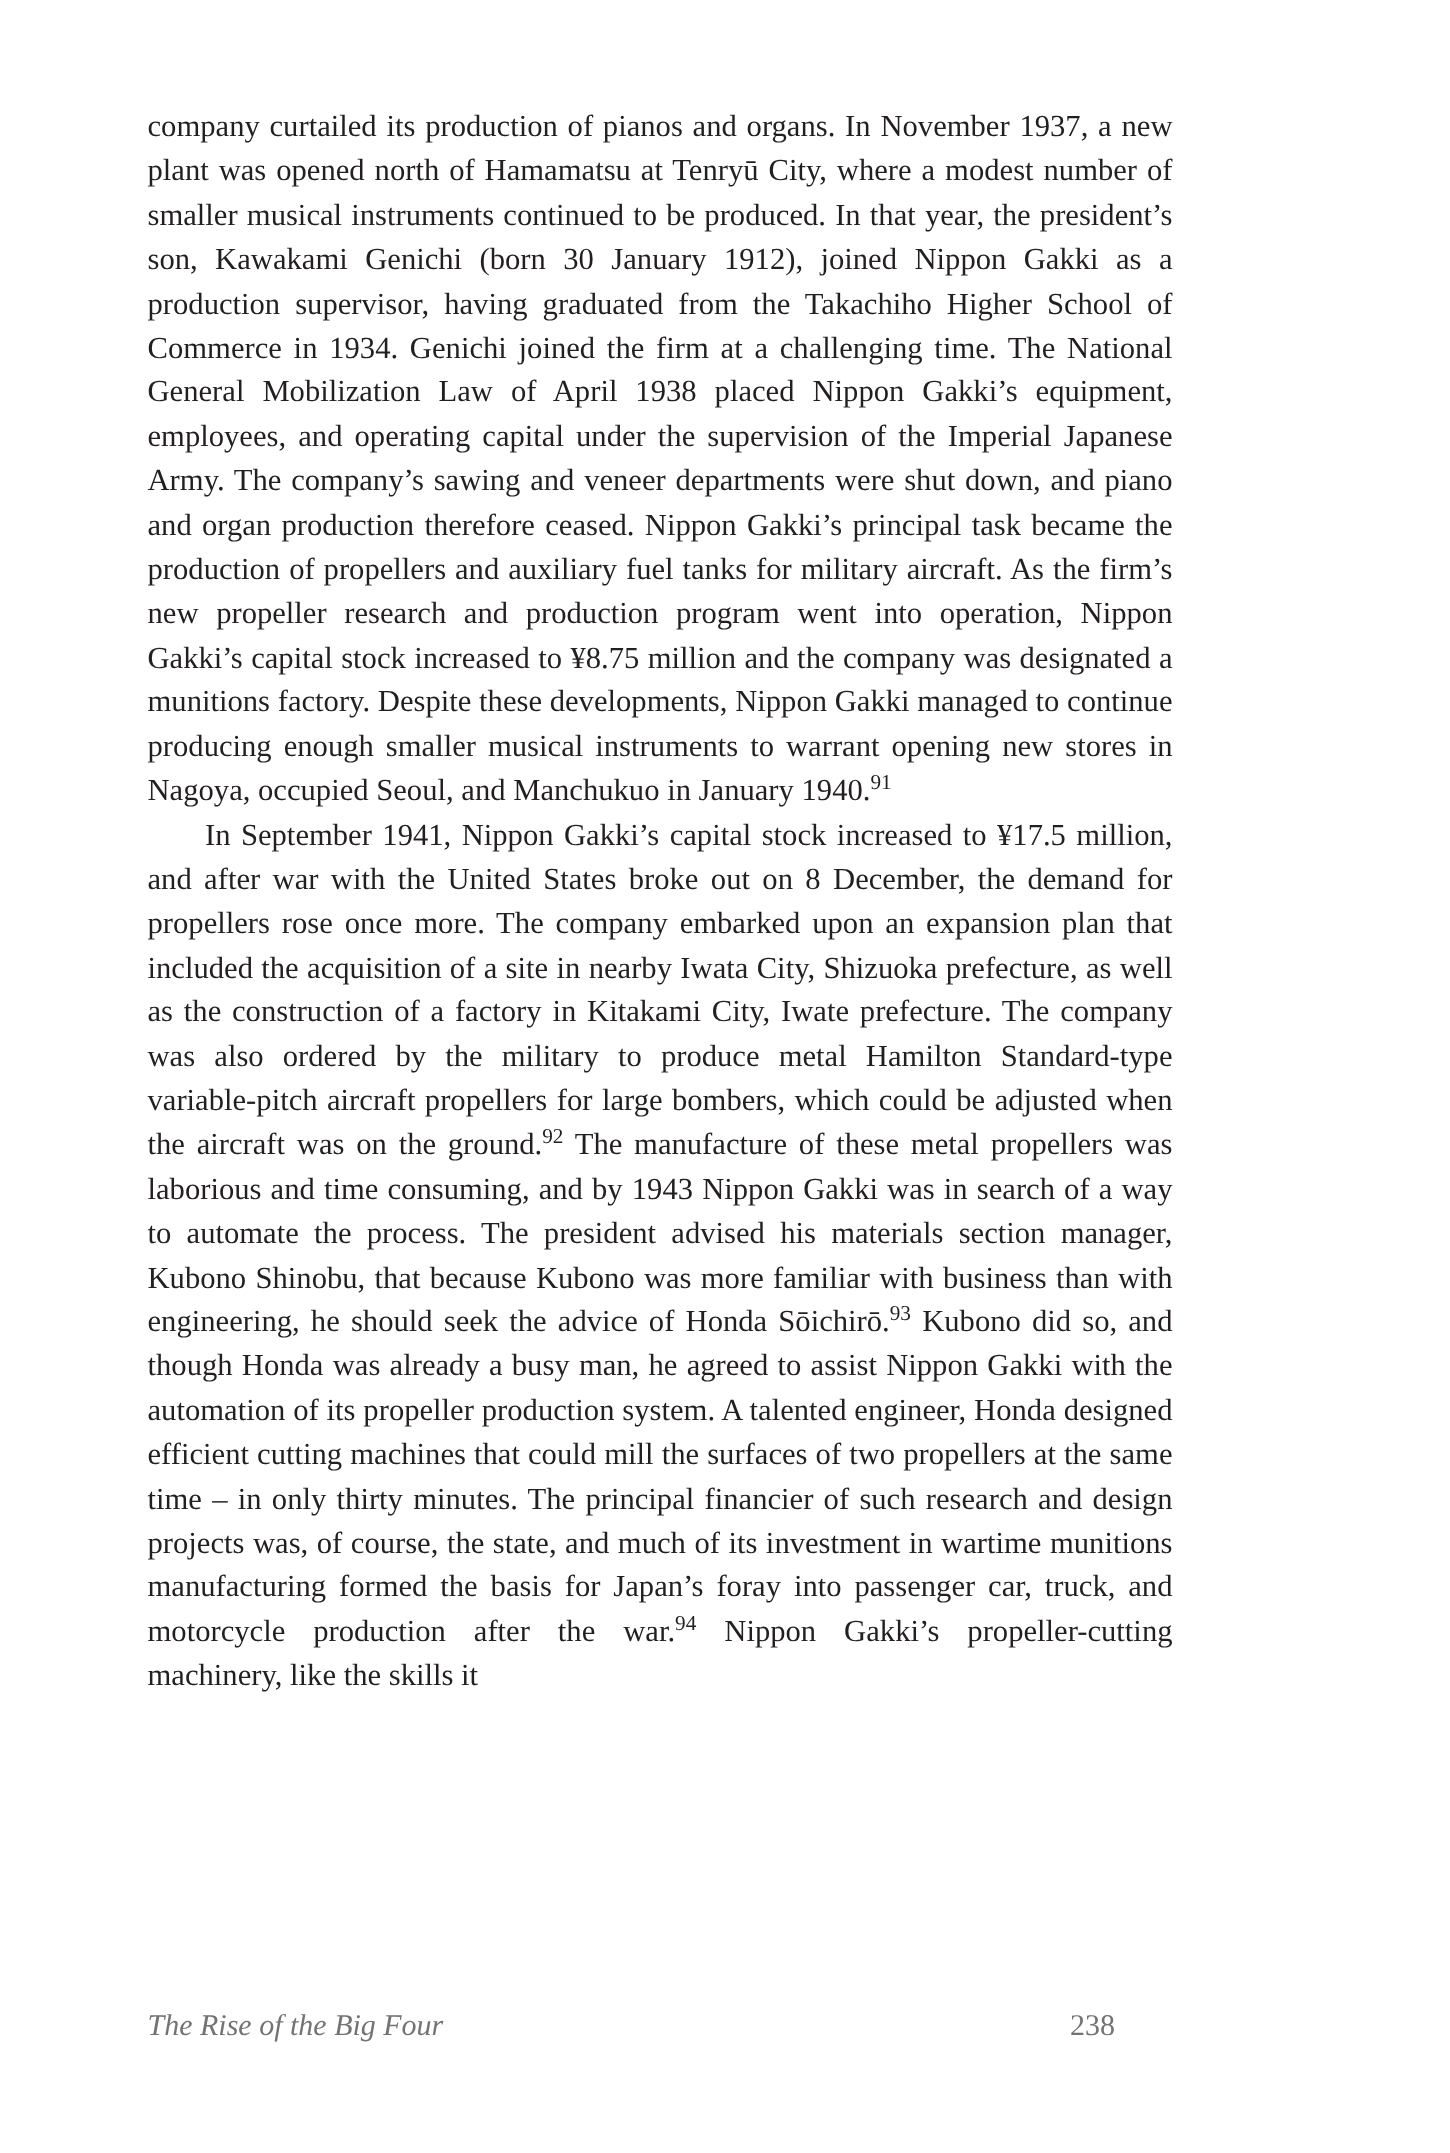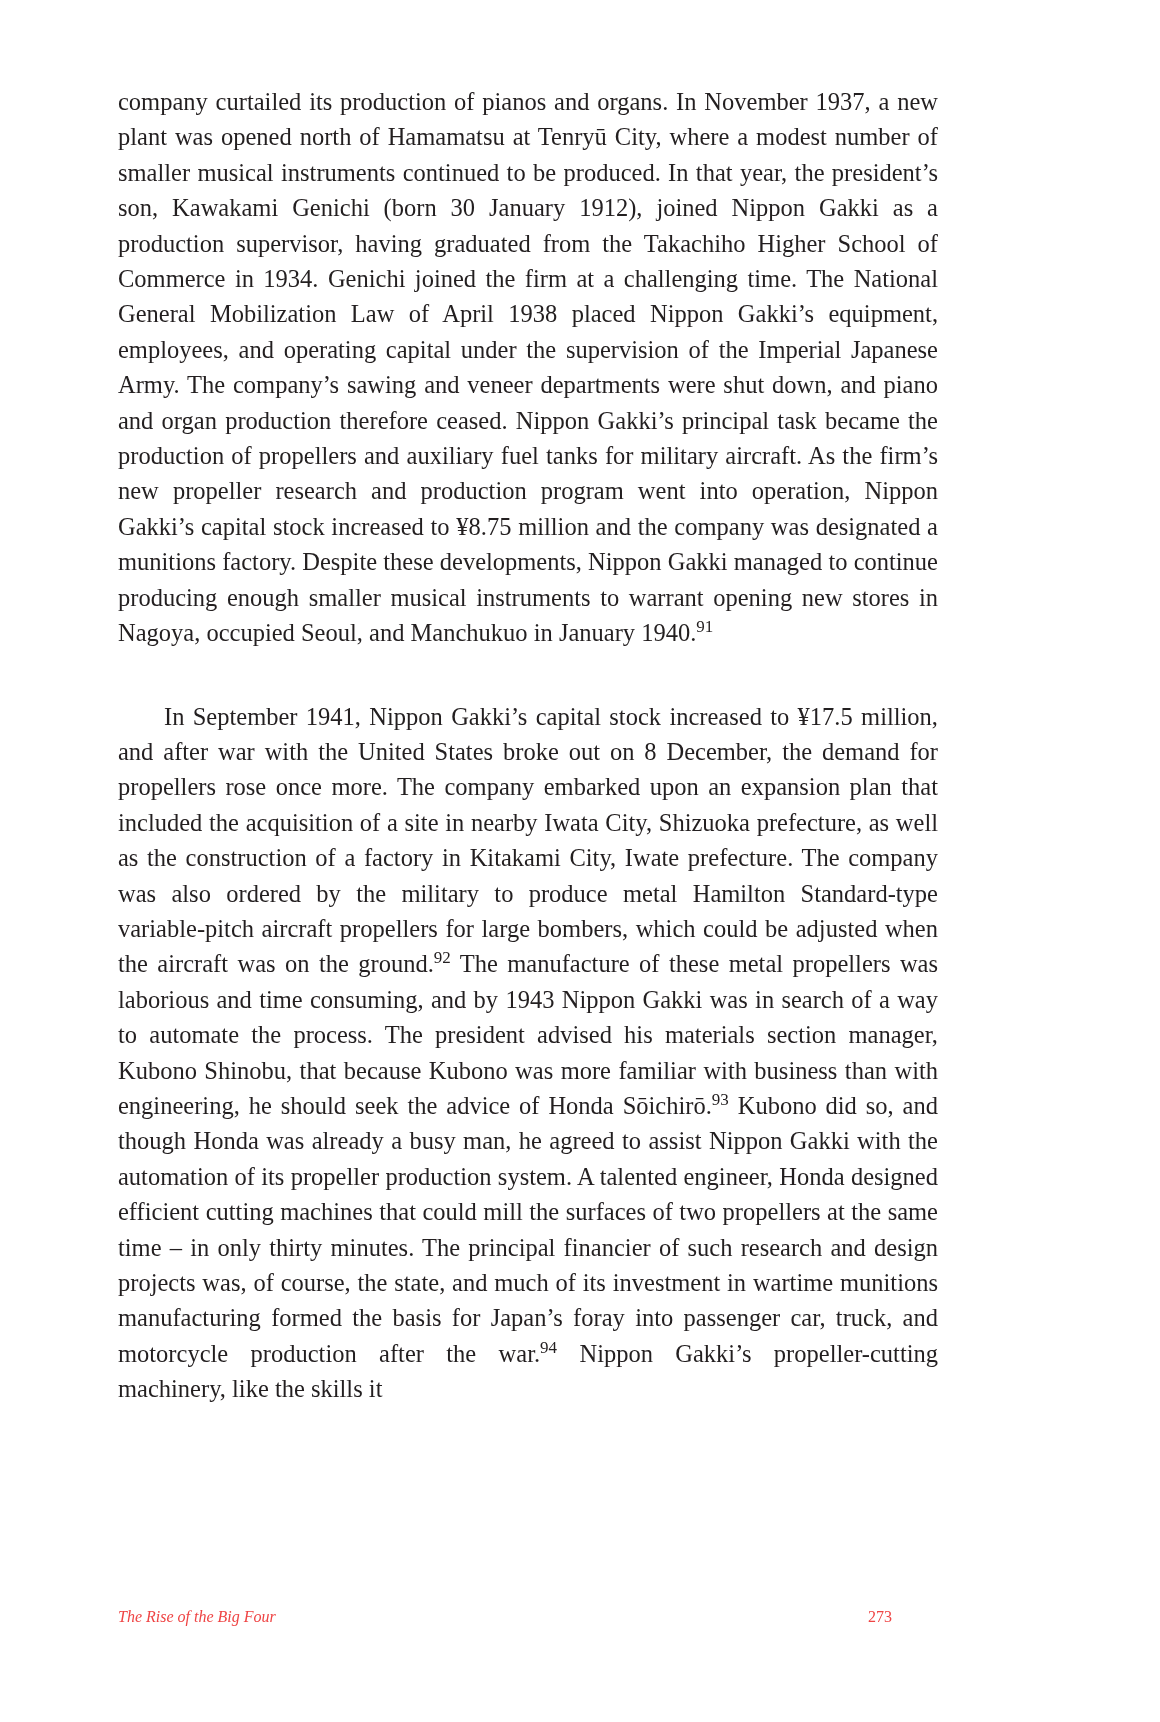--- a/index.html
+++ b/index.html
@@ -1,30 +1,30 @@
 <!DOCTYPE html>
 <html><head>
   <meta charset="utf-8">
   <style>
     html, body { margin: 0; padding: 0; background: #ffffff; }
     body { width: 1160px; height: 1722px; position: relative; overflow: hidden; }
     .page { position: absolute; left: 118px; top: 84px; width: 820px; color: #231f20;
       font-family: "Liberation Serif", "DejaVu Serif", serif; font-size: 24.5px; line-height: 35.4px; }
     .para { margin: 0; text-align: justify; hyphens: manual; }
-    .para.indent { text-indent: 46px; margin-top: 48px; }
+    .para.indent { text-indent: 46px; }
     sup { font-size: 17px; line-height: 0; vertical-align: 9px; }
     .footer { position: absolute; left: 118px; top: 1608px; width: 774px; display: flex;
       justify-content: space-between; font-family: "Liberation Serif", "DejaVu Serif", serif;
-      font-size: 16px; color: #ef4444; }
+      font-size: 24px; color: #737373; }
     .footer .title { font-style: italic; }
   </style>
 </head>
 <body>
 
 <div class="page">
   <p class="para"><span>company curtailed its production of pianos and organs. In November 1937, a new plant was opened north of Hamamatsu at Tenryū City, where a modest number of smaller musical instruments continued to be produced. In that year, the president’s son, Kawakami Genichi (born 30 January 1912), joined Nippon Gakki as a production supervisor, having graduated from the Takachiho Higher School of Commerce in 1934. Genichi joined the firm at a challenging time. The National General Mobilization Law of April 1938 placed Nippon Gakki’s equipment, employees, and operating capital under the supervision of the Imperial Japanese Army. The company’s sawing and veneer departments were shut down, and piano and organ production therefore ceased. Nippon Gakki’s principal task became the production of propellers and auxiliary fuel tanks for military aircraft. As the firm’s new propeller research and production program went into operation, Nippon Gakki’s capital stock increased to ¥8.75 million and the company was designated a munitions factory. Despite these develop­ments, Nippon Gakki managed to continue producing enough smaller musical instruments to warrant opening new stores in Nagoya, occupied Seoul, and Manchukuo in January 1940.</span><sup>91</sup></p>
   <p class="para indent"><span>In September 1941, Nippon Gakki’s capital stock increased to ¥17.5 million, and after war with the United States broke out on 8 December, the demand for propellers rose once more. The company embarked upon an expansion plan that included the acquisition of a site in nearby Iwata City, Shizuoka prefecture, as well as the construction of a factory in Kitakami City, Iwate prefecture. The company was also ordered by the military to produce metal Hamilton Stan­dard-type variable-pitch aircraft propellers for large bombers, which could be adjusted when the aircraft was on the ground.</span><sup>92</sup><span> The manufacture of these metal propellers was laborious and time consuming, and by 1943 Nippon Gakki was in search of a way to automate the process. The president advised his materials section manager, Kubono Shinobu, that because Kubono was more familiar with business than with engineering, he should seek the advice of Honda Sōichirō.</span><sup>93</sup><span> Kubono did so, and though Honda was already a busy man, he agreed to as­sist Nippon Gakki with the automation of its propeller production system. A talented engineer, Honda designed efficient cutting machines that could mill the surfaces of two propellers at the same time – in only thirty minutes. The principal financier of such research and design projects was, of course, the state, and much of its investment in wartime munitions manufacturing formed the basis for Japan’s foray into passenger car, truck, and motorcycle production after the war.</span><sup>94</sup><span> Nippon Gakki’s propeller-cutting machinery, like the skills it</span></p>
 </div>
 
 <div class="footer">
   <span class="title">The Rise of the Big Four</span>
-  <span class="num">273</span>
+  <span class="num">238</span>
 </div>
 
 </body></html>

